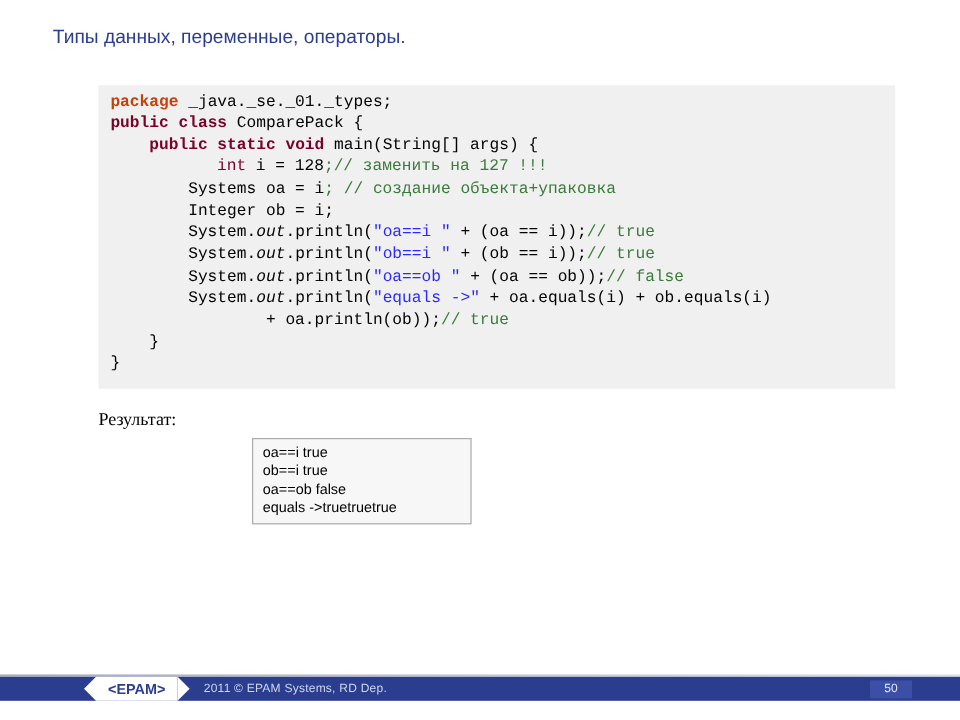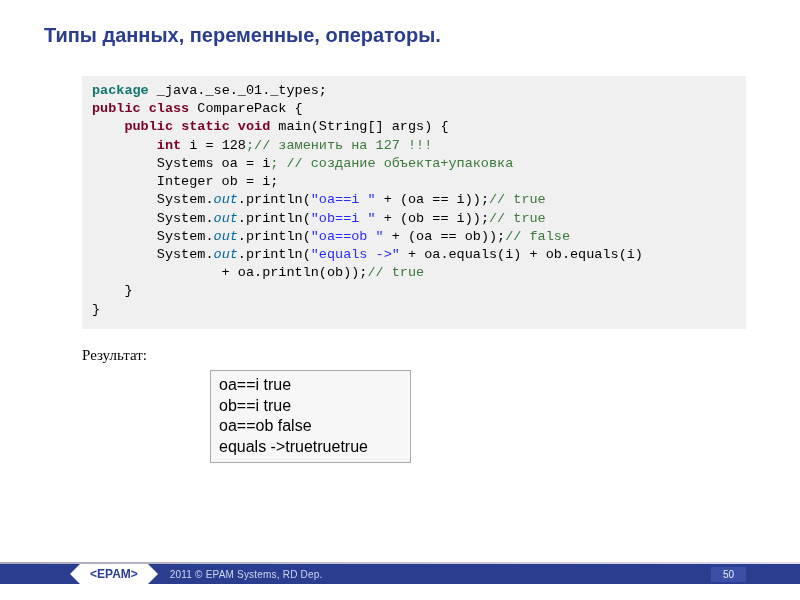--- a/index.html
+++ b/index.html
@@ -6,55 +6,55 @@
   body {
     width: 800px; height: 600px;
     font-family: Verdana, Arial, sans-serif;
     background: #fff;
     position: relative;
     overflow: hidden;
   }
   .title {
     padding: 22px 44px 10px 44px;
     color: #2a3d8f;
-    font-size: 20px;
-    font-weight: bold;
+    font-size: 16px;
+    font-weight: normal;
     line-height: 1.3;
   }
   .code-block {
     margin: 18px 54px 0 82px;
     background: #f0f0f0;
     padding: 6px 10px 10px 10px;
     font-family: "Courier New", monospace;
     font-size: 13.5px;
     line-height: 1.35;
     color: #000;
     white-space: pre;
   }
-  .kw-pkg { color: #0f766e; font-weight: bold; }
+  .kw-pkg { color: #c2410c; font-weight: bold; }
   .kw-cls { color: #7a0026; font-weight: bold; }
   .kw-mod { color: #7a0026; font-weight: bold; }
-  .kw-type { color: #7a0026; font-weight: bold; }
+  .kw-type { color: #7a0026; font-weight: normal; margin-left: 24px; }
   .str { color: #2a2aff; }
-  .fld { color: #0369a1; font-style: italic; }
+  .fld { color: #000000; font-style: italic; }
   .cmt { color: #3a7a3a; }
   .result-label {
     margin: 18px 0 0 82px;
     font-size: 15px;
     color: #000;
     font-family: Liberation Serif, serif;
   }
   .result-box {
     margin: 6px 0 0 210px;
     border: 1px solid #aaa;
     background: #f7f7f7;
-    width: 201px;
+    width: 183px;
     padding: 4px 8px;
     font-family: Arial, sans-serif;
-    font-size: 16px;
+    font-size: 12px;
     line-height: 1.3;
     color: #000;
     white-space: pre;
   }
   .footer {
     position: absolute;
     left: 0; right: 0; bottom: 16px;
     height: 20px;
     background: #2a3d8f;
     color: #cfd6f0;
@@ -98,21 +98,21 @@
     border-top: 10px solid transparent;
     border-bottom: 10px solid transparent;
     border-left: 10px solid #fff;
   }
   .footer .copy {
     margin-left: 22px;
     letter-spacing: 0.2px;
   }
   .footer .pagenum {
     position: absolute;
-    right: 54px;
+    right: 40px;
     background: #3a4fa5;
     padding: 2px 12px;
     color: #e8ecff;
     font-size: 10px;
   }
 </style>
 </head>
 <body>
 
 <div class="title">

